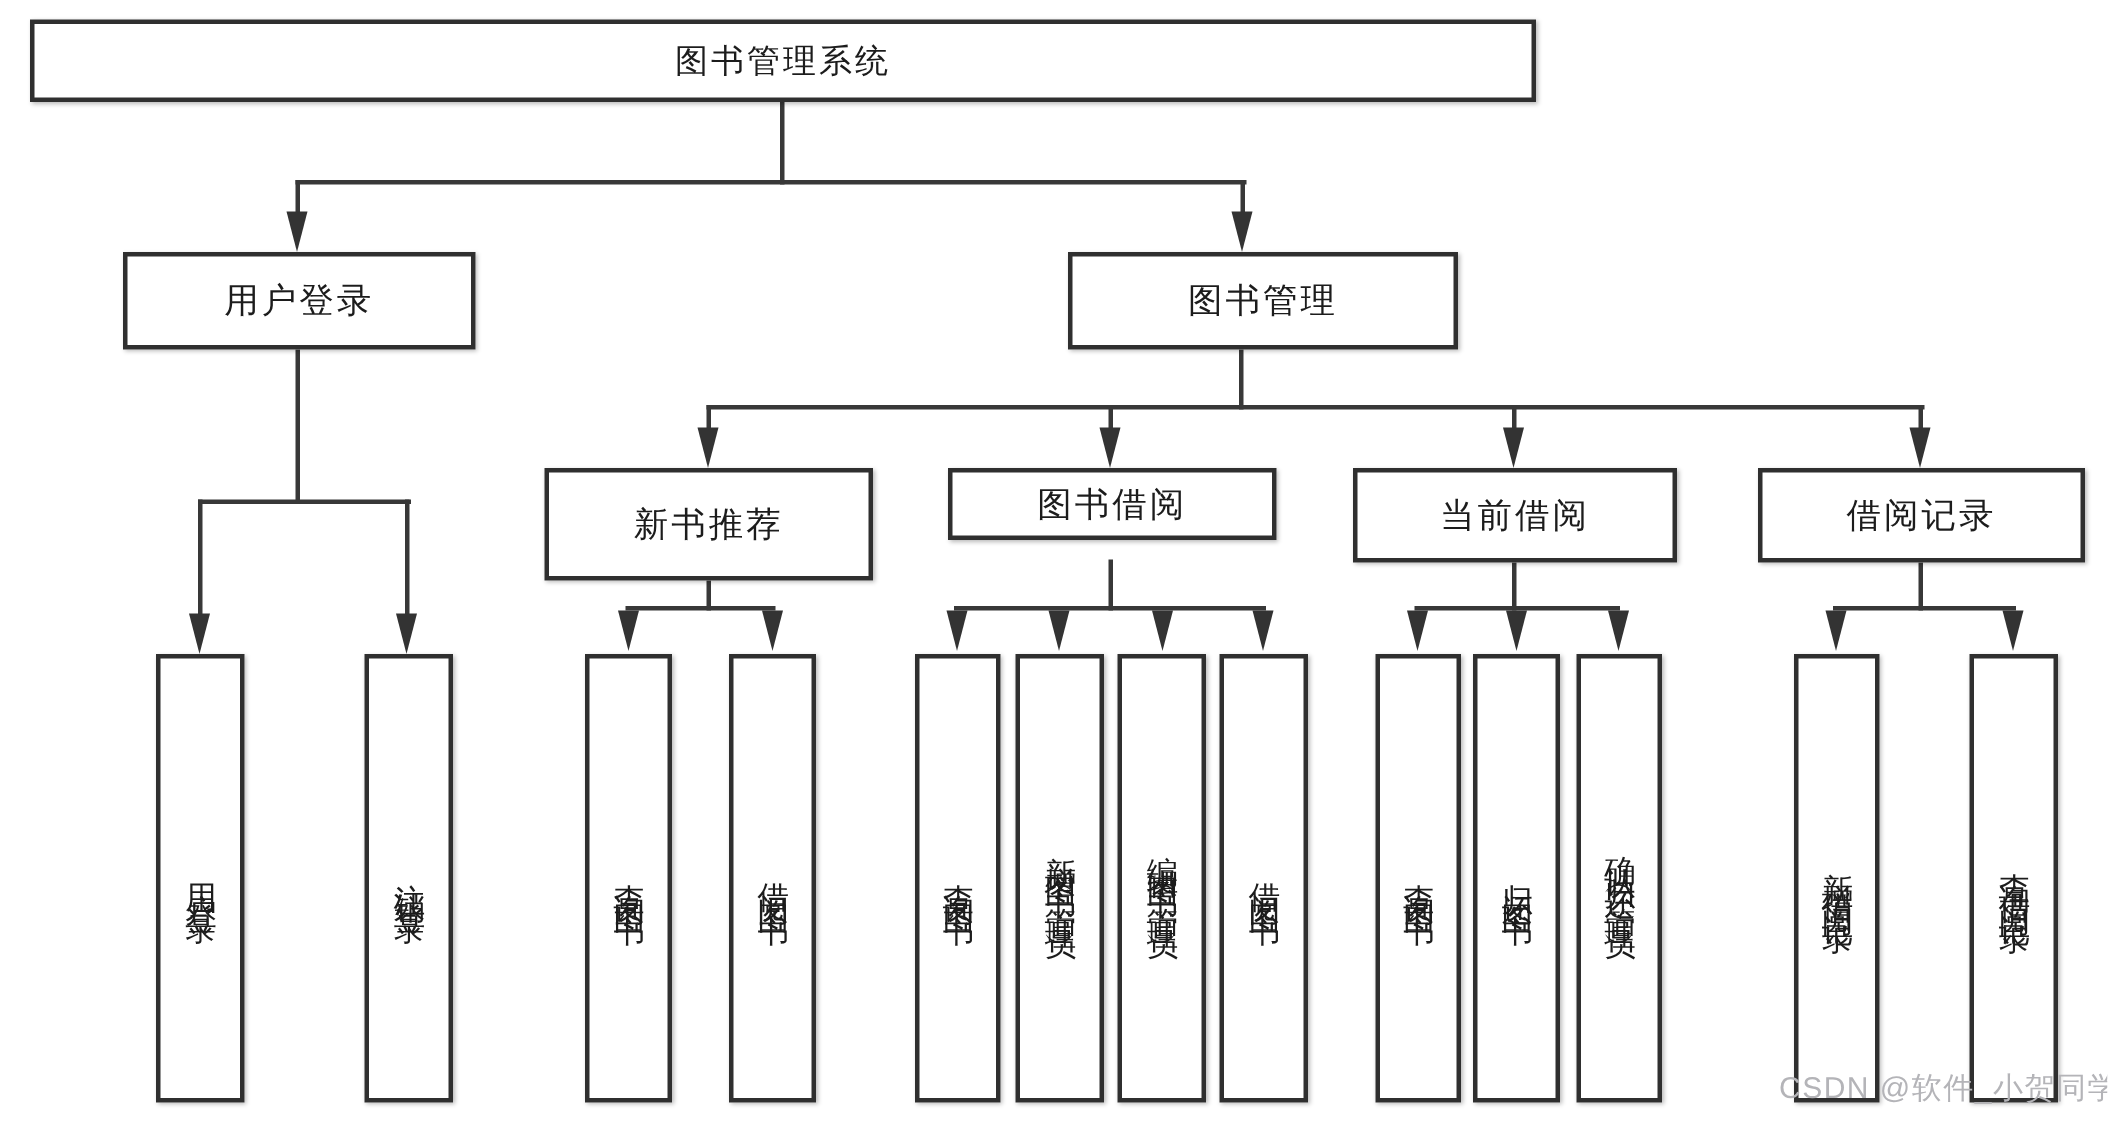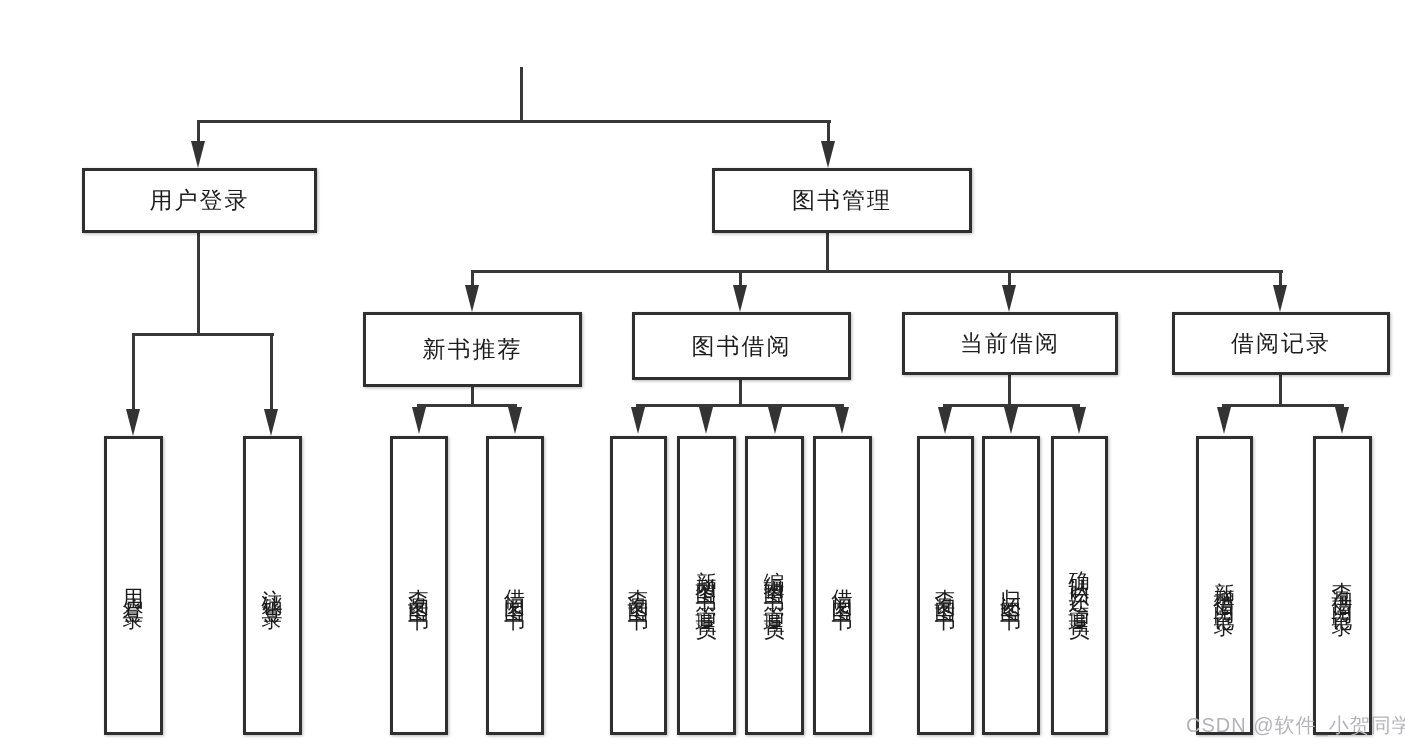--- a/index.html
+++ b/index.html
@@ -83,32 +83,35 @@
   <div class="h" style="left:943px;top:404px;width:137px"></div>
   <div class="arw" style="left:938px;top:407px"></div>
   <div class="arw" style="left:1004px;top:407px"></div>
   <div class="arw" style="left:1072px;top:407px"></div>
 
   <div class="v" style="left:1279px;top:373px;height:34px"></div>
   <div class="h" style="left:1222px;top:404px;width:122px"></div>
   <div class="arw" style="left:1217px;top:407px"></div>
   <div class="arw" style="left:1335px;top:407px"></div>
 
+  <div class="box root" style="left:20px;top:13px;width:1004px;height:55px">
+    <span class="lbl">图书管理系统</span>
+  </div>
 
   <div class="box" style="left:82px;top:168px;width:235px;height:65px">
     <span class="lbl">用户登录</span>
   </div>
   <div class="box" style="left:712px;top:168px;width:260px;height:65px">
     <span class="lbl">图书管理</span>
   </div>
 
   <div class="box" style="left:363px;top:312px;width:219px;height:75px">
     <span class="lbl">新书推荐</span>
   </div>
-  <div class="box" style="left:632px;top:312px;width:219px;height:68px">
+  <div class="box" style="left:632px;top:312px;width:219px;height:48px">
     <span class="lbl">图书借阅</span>
   </div>
   <div class="box" style="left:1172px;top:312px;width:218px;height:63px">
     <span class="lbl">借阅记录</span>
   </div>
   <div class="box" style="left:902px;top:312px;width:216px;height:63px">
     <span class="lbl">当前借阅</span>
   </div>
 
   <div class="vbox" style="left:104px;top:436px;width:59px;height:299px">

